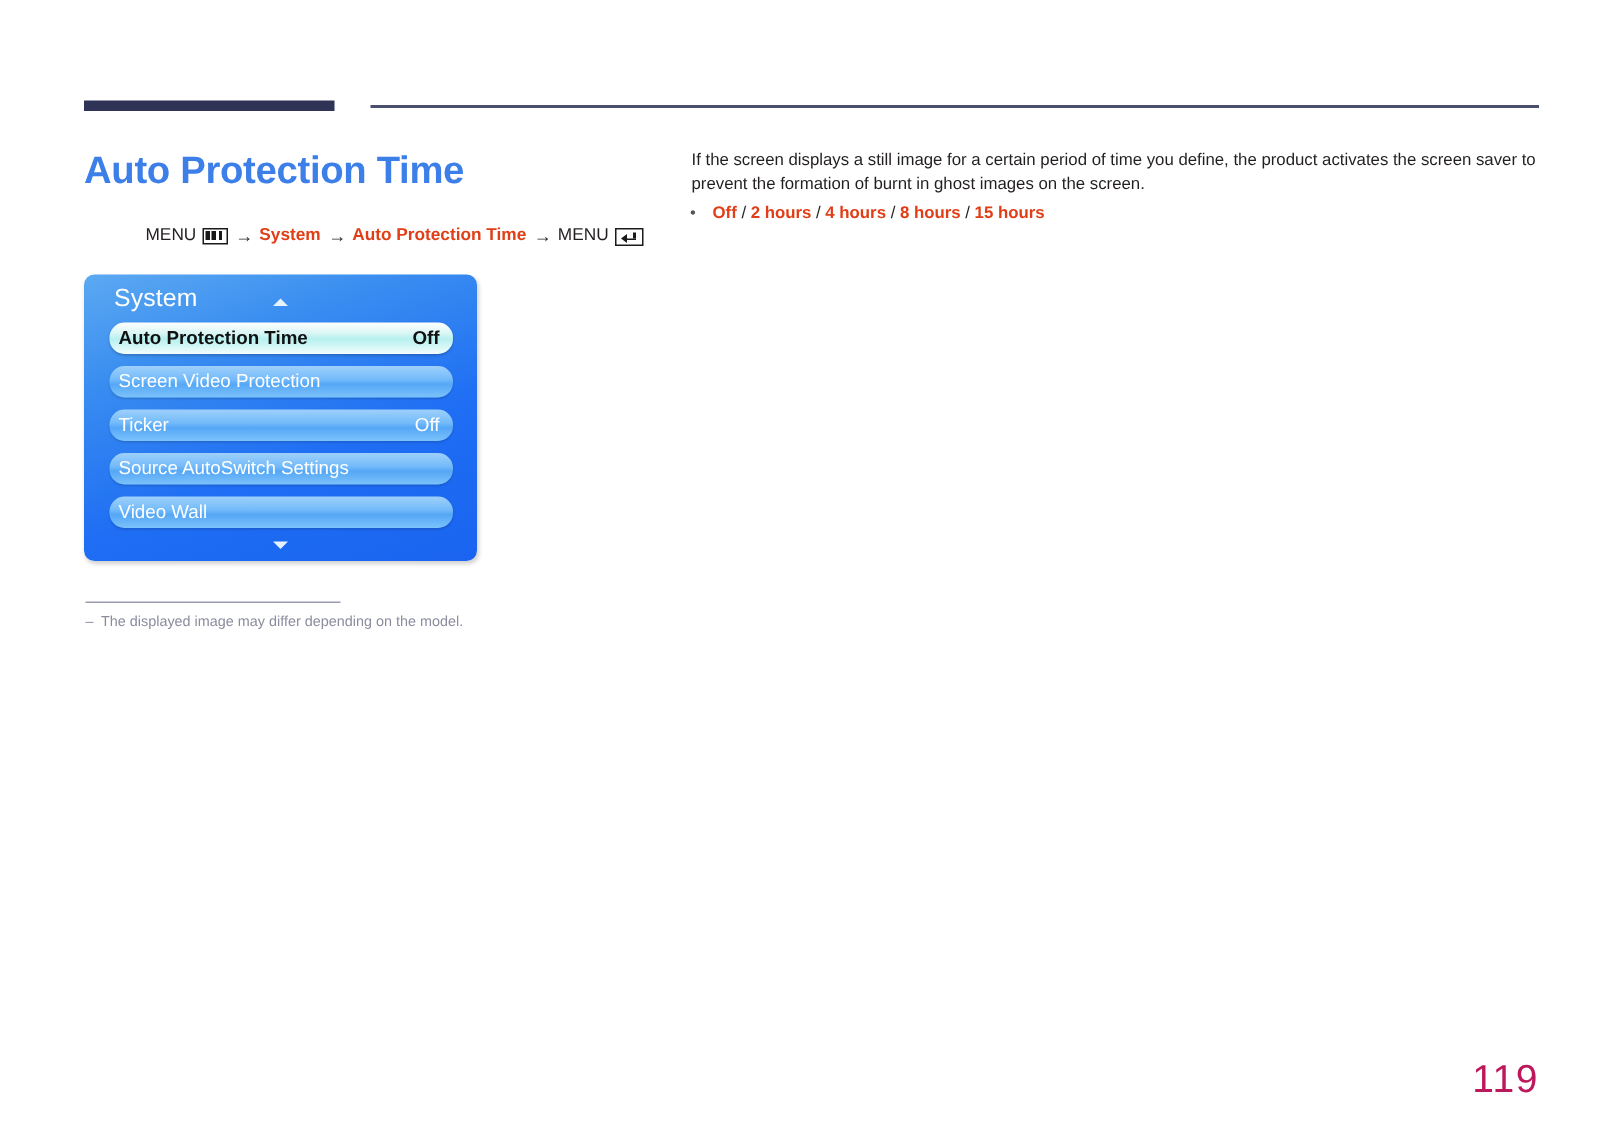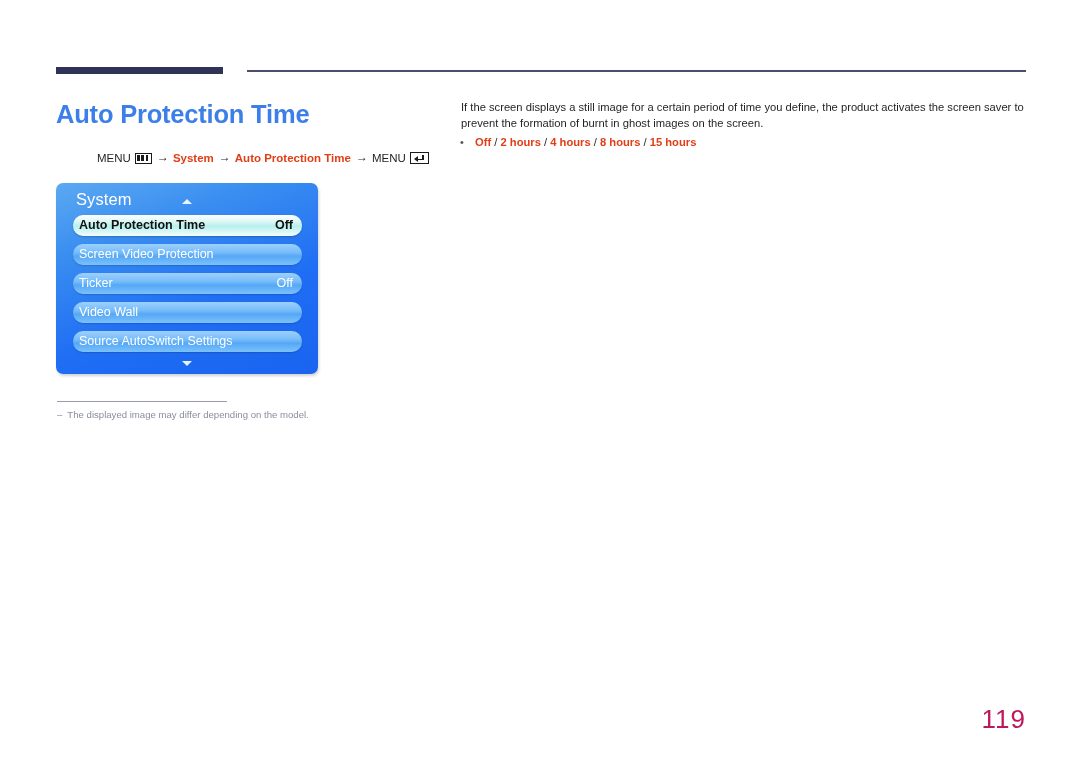--- a/index.html
+++ b/index.html
@@ -46,21 +46,21 @@
   }
 
   .breadcrumb {
     position: absolute;
     left: 57px;
     top: 152px;
     font-size: 11.5px;
     color: #231f20;
     white-space: nowrap;
     display: flex;
-    align-items: flex-end;
+    align-items: flex-start;
     line-height: 1;
     padding-left: 40px;
   }
   .breadcrumb .bc-plain { font-weight: normal; color: #231f20; }
   .breadcrumb .bc-accent { font-weight: bold; color: #e03e16; }
   .breadcrumb .arrow {
     display: inline-block;
     margin: 0 4px 0 5px;
     font-size: 12px;
     color: #231f20;
@@ -314,25 +314,25 @@
   </div>
   <div class="osd-row">
     <span class="lbl">Screen Video Protection</span>
     <span class="val"></span>
   </div>
   <div class="osd-row">
     <span class="lbl">Ticker</span>
     <span class="val">Off</span>
   </div>
   <div class="osd-row">
+    <span class="lbl">Source AutoSwitch Settings</span>
+    <span class="val"></span>
+  </div>
+  <div class="osd-row">
     <span class="lbl">Video Wall</span>
-    <span class="val"></span>
-  </div>
-  <div class="osd-row">
-    <span class="lbl">Source AutoSwitch Settings</span>
     <span class="val"></span>
   </div>
 </div>
 
 <div class="note-rule"></div>
 <div class="note">
   <span class="dash">‒</span><span>The displayed image may differ depending on the model.</span>
 </div>
 
 <div class="desc">If the screen displays a still image for a certain period of time you define, the product activates the screen saver to prevent the formation of burnt in ghost images on the screen.</div>

